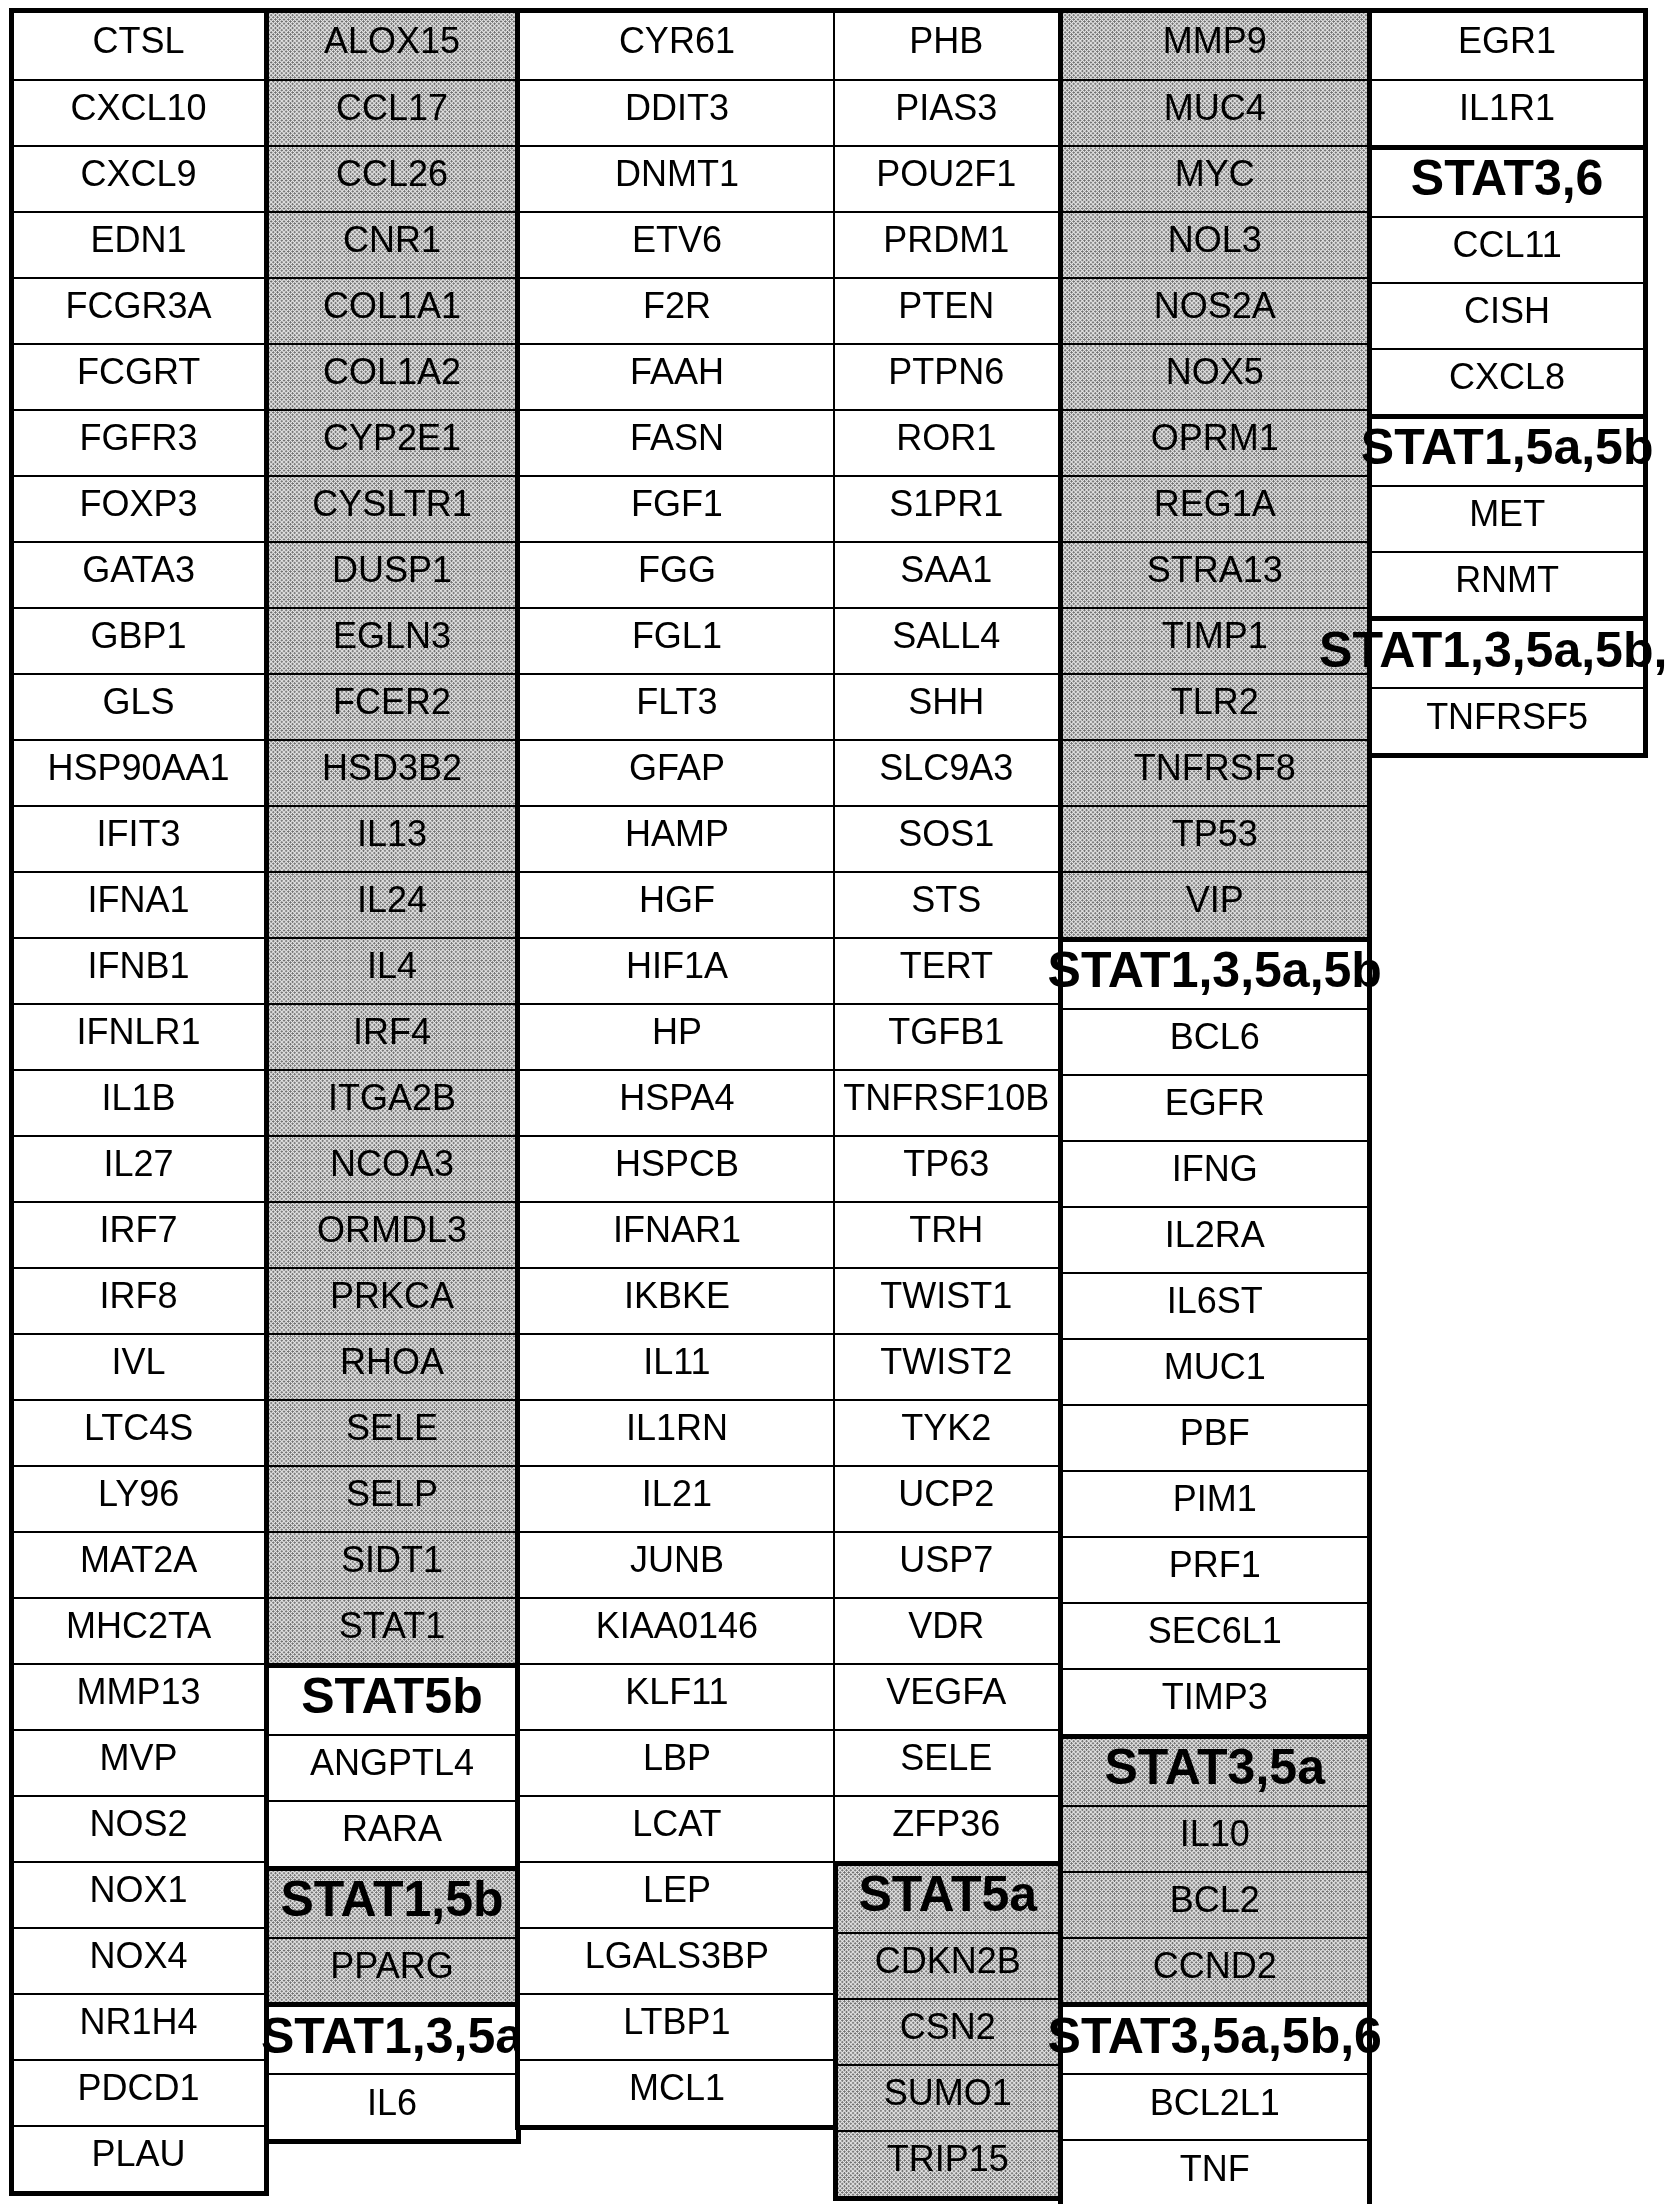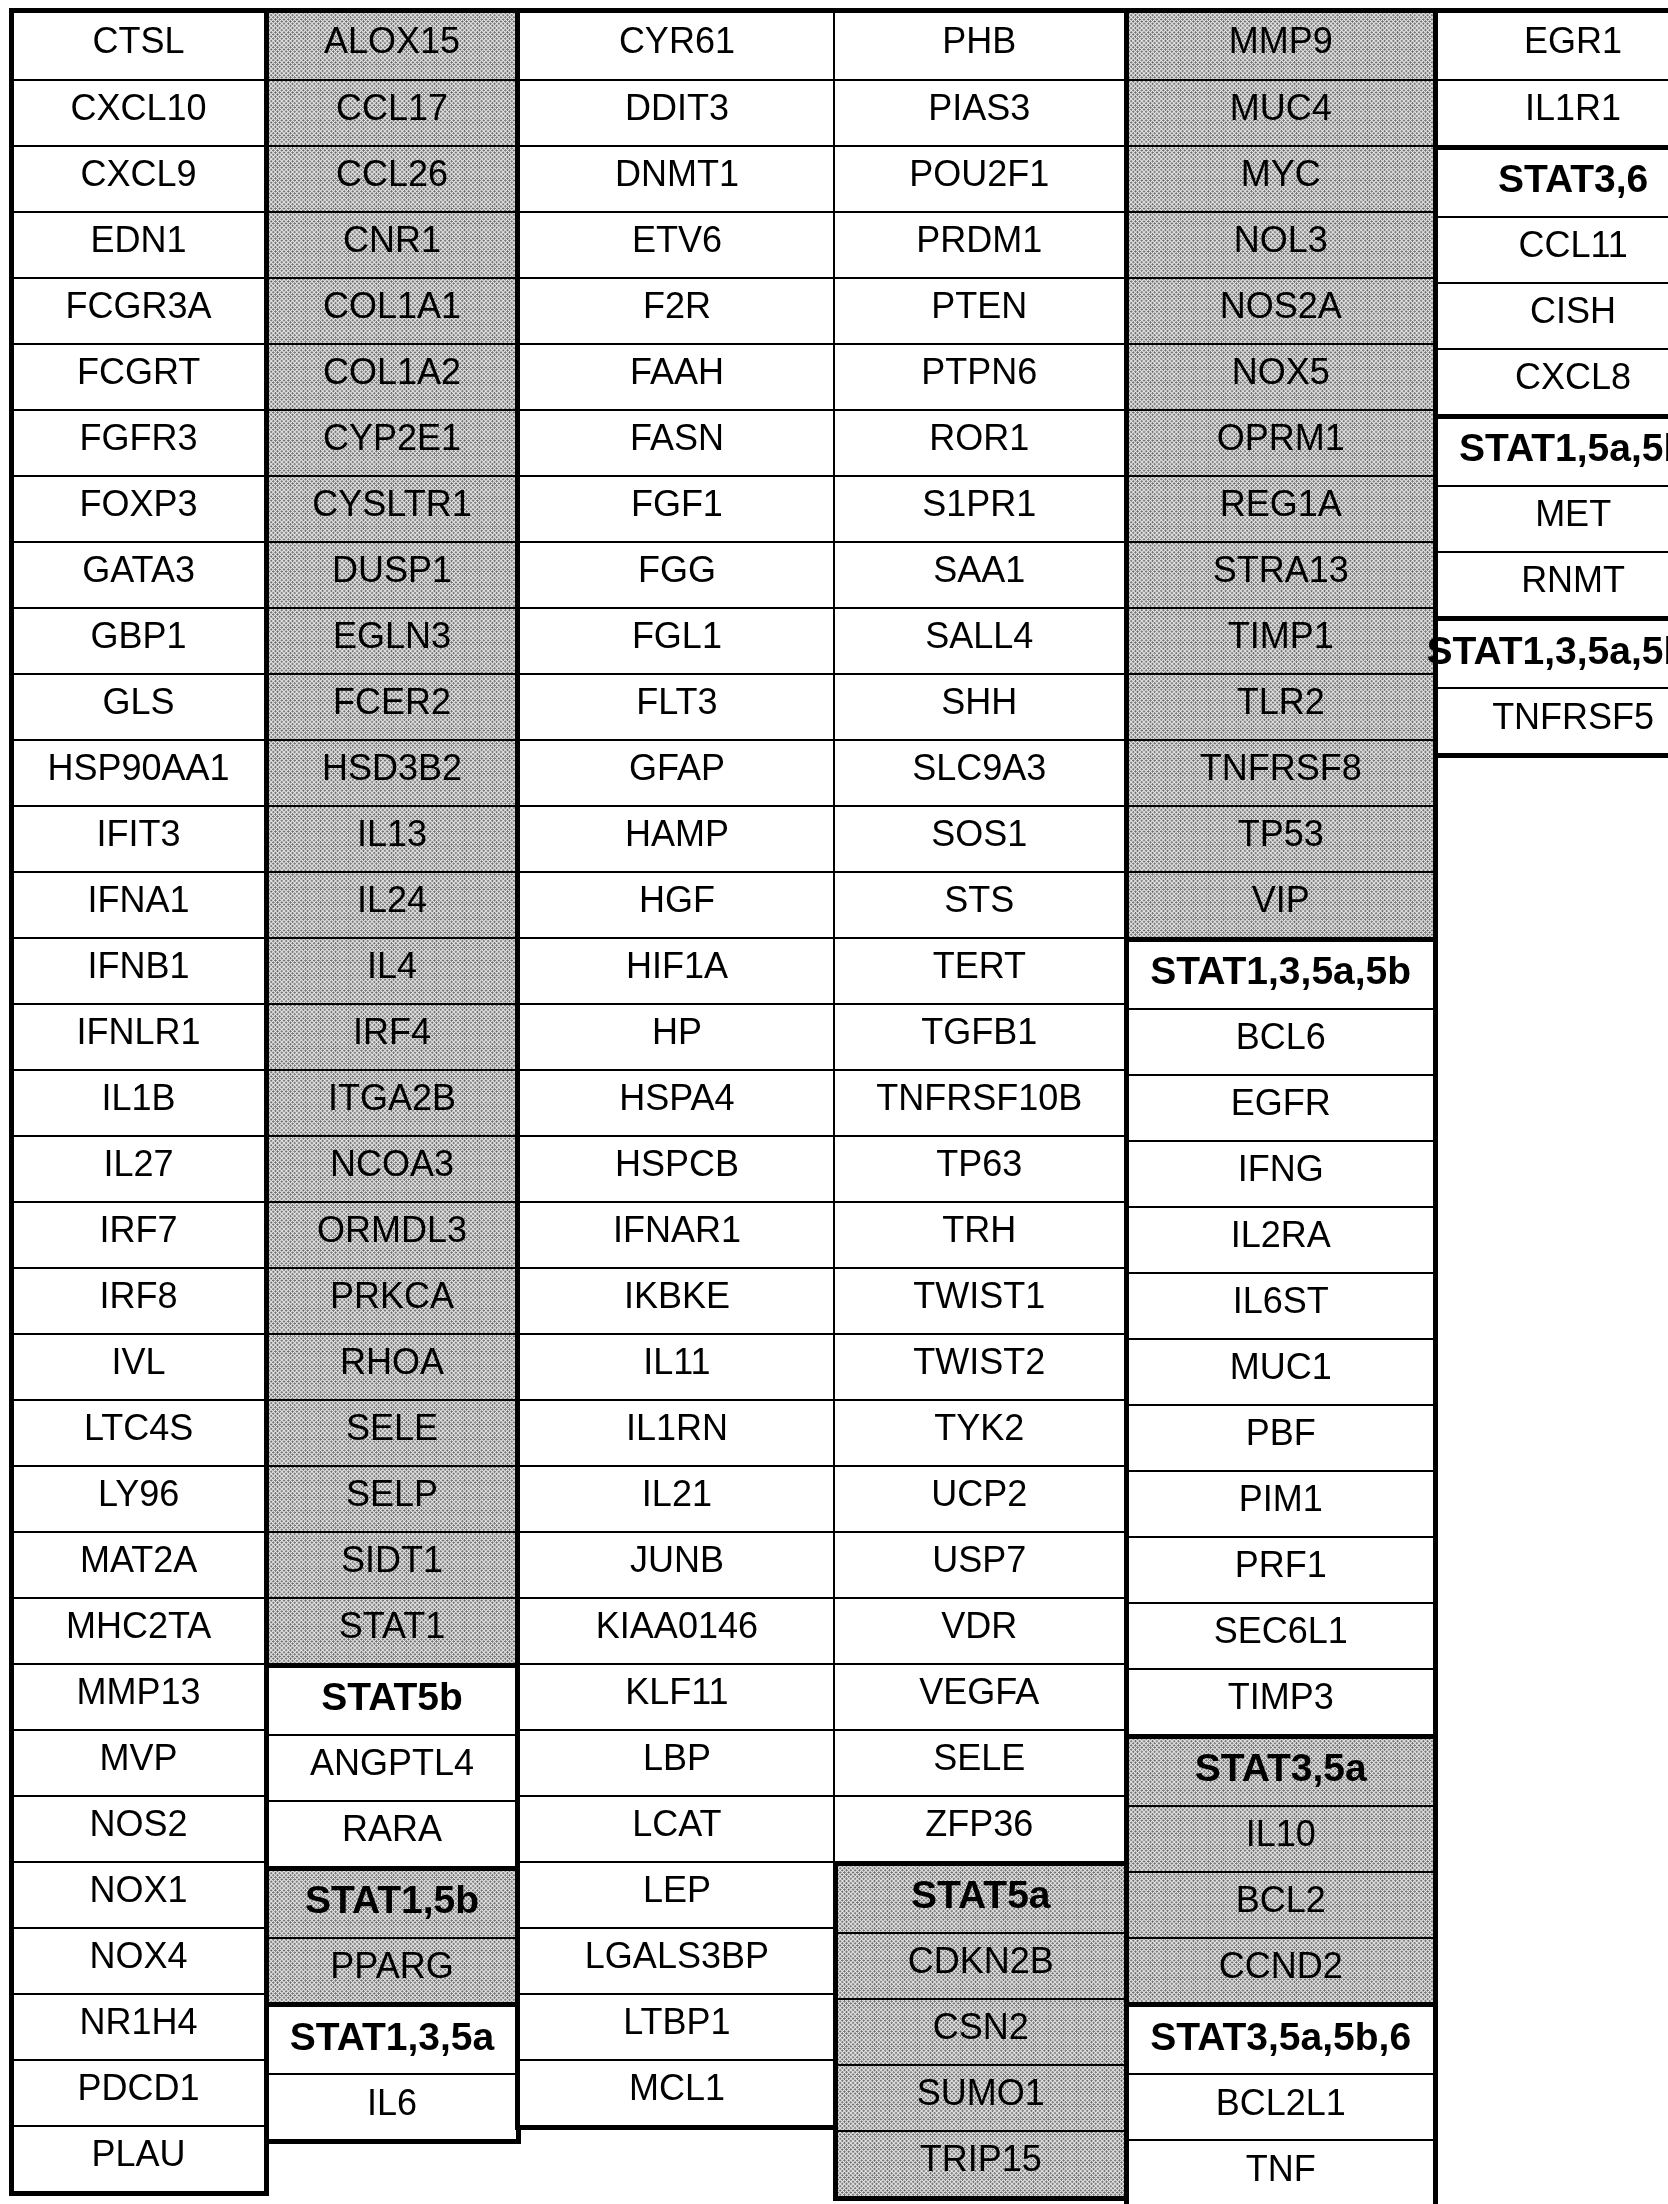--- a/index.html
+++ b/index.html
@@ -46,21 +46,21 @@
     justify-content: center;
     padding: 3.4px 3.4px 12px 3.4px;
     font-size: 36px;
     line-height: 1;
     color: #000000;
     white-space: nowrap;
   }
   .gcell:not(:first-child) { border-top: 2.6px solid #000000; }
   .gcell.hdr {
     font-weight: bold;
-    font-size: 39px;
+    font-size: 50px;
   }
 </style>
 </head>
 <body>
 
 <div class="gene-table">
     <div class="gcol" style="width: 260px; margin-left: 0px; --rh: 66px;">
       <div class="gblock">
         <div class="gcell">CTSL</div>
         <div class="gcell">CXCL10</div>
@@ -168,21 +168,21 @@
         <div class="gcell">KIAA0146</div>
         <div class="gcell">KLF11</div>
         <div class="gcell">LBP</div>
         <div class="gcell">LCAT</div>
         <div class="gcell">LEP</div>
         <div class="gcell">LGALS3BP</div>
         <div class="gcell">LTBP1</div>
         <div class="gcell">MCL1</div>
       </div>
     </div>
-    <div class="gcol" style="width: 296px; margin-left: -2.6px; --rh: 66px;">
+    <div class="gcol" style="width: 230px; margin-left: -2.6px; --rh: 66px;">
       <div class="gblock thin-left">
         <div class="gcell">PHB</div>
         <div class="gcell">PIAS3</div>
         <div class="gcell">POU2F1</div>
         <div class="gcell">PRDM1</div>
         <div class="gcell">PTEN</div>
         <div class="gcell">PTPN6</div>
         <div class="gcell">ROR1</div>
         <div class="gcell">S1PR1</div>
         <div class="gcell">SAA1</div>

